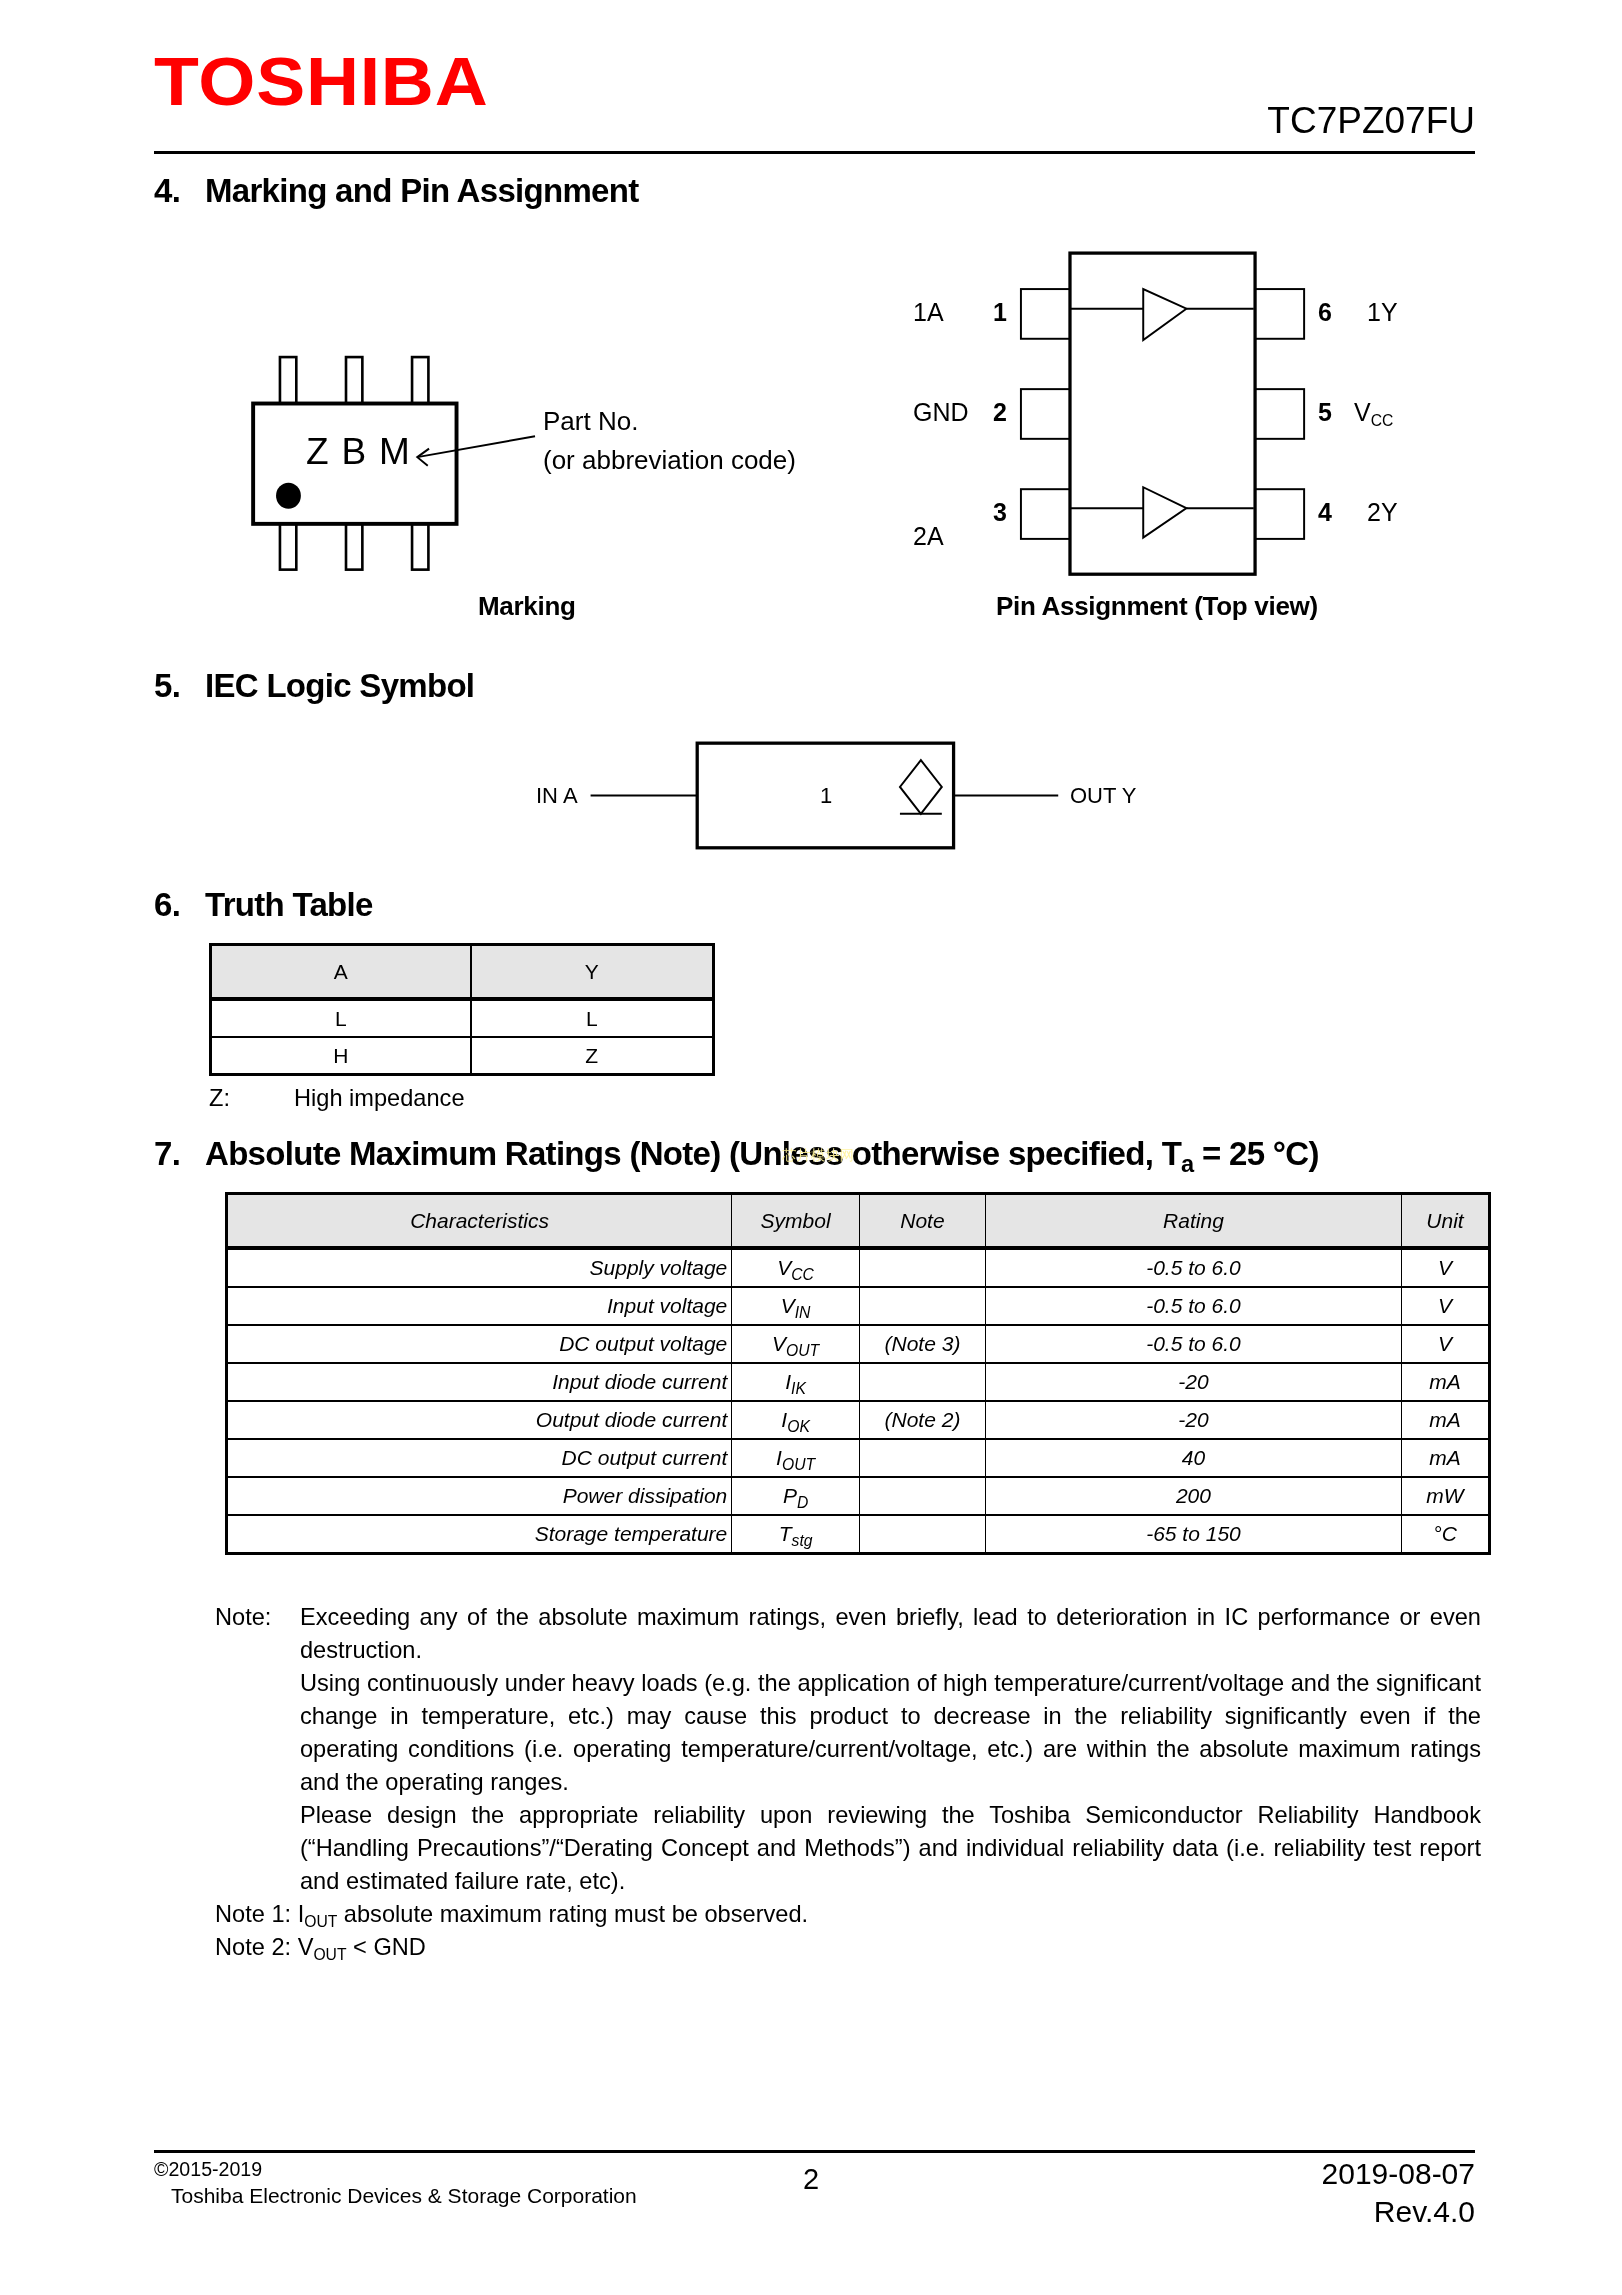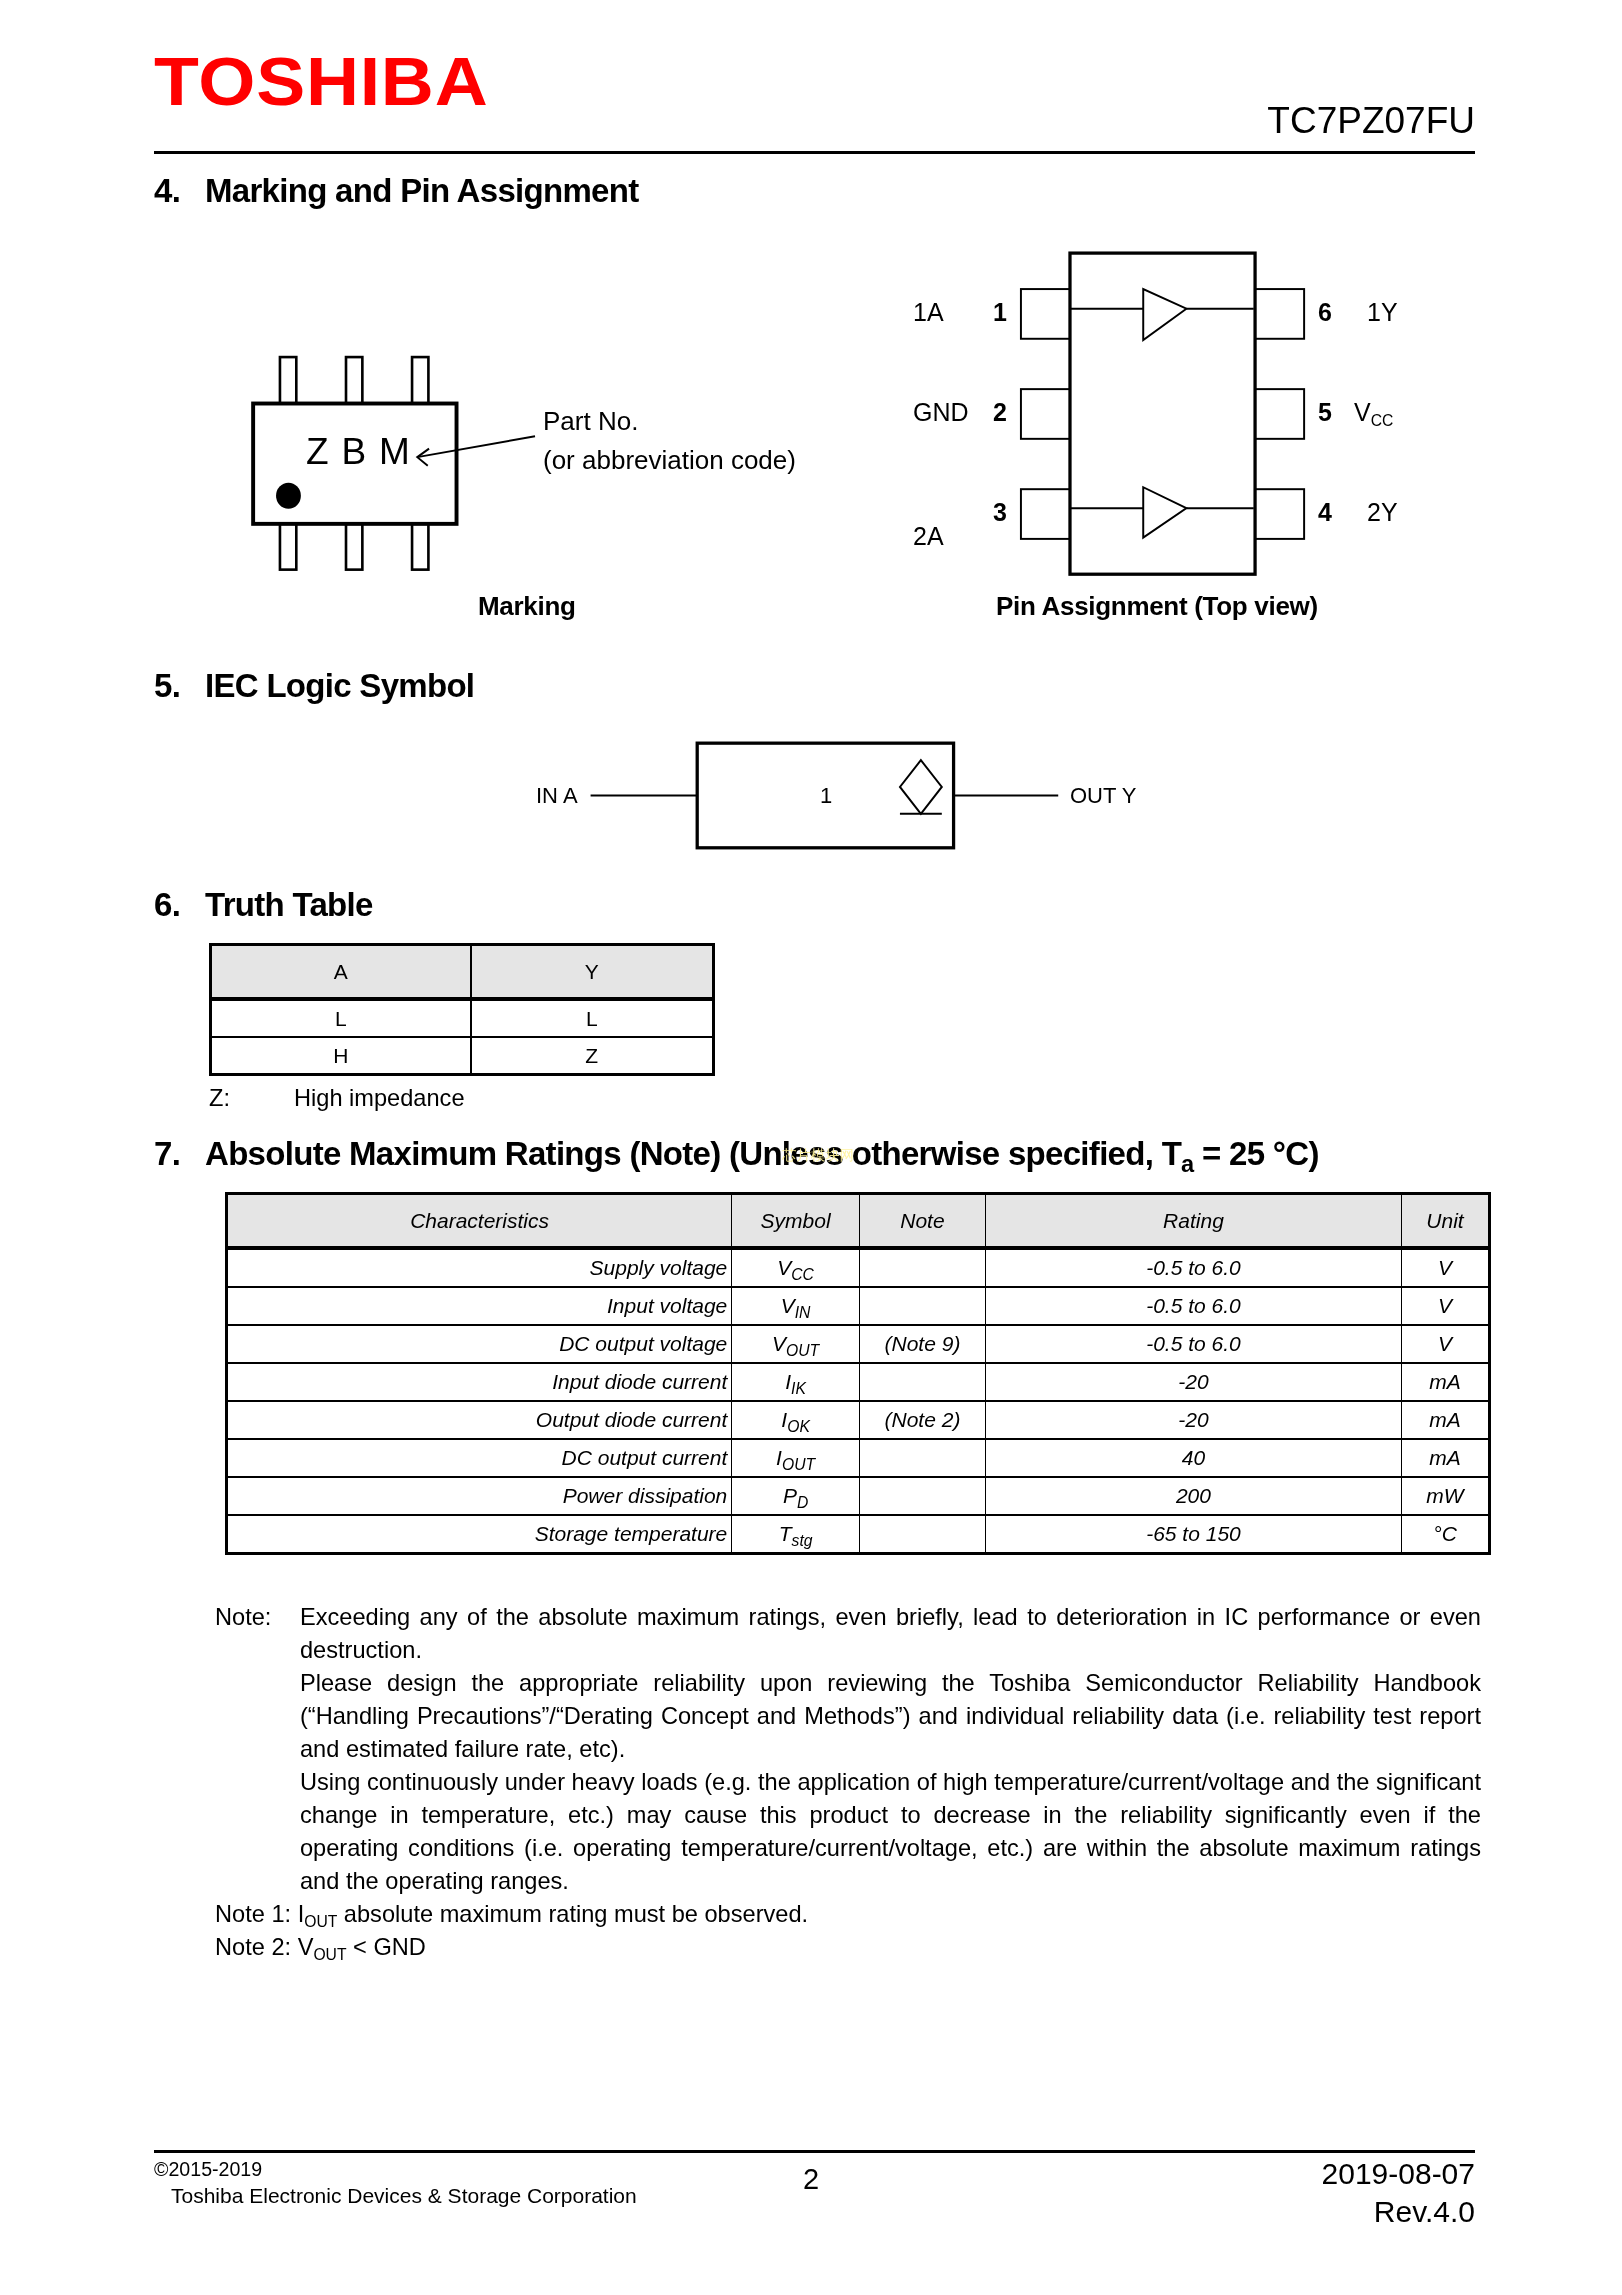--- a/index.html
+++ b/index.html
@@ -169,21 +169,21 @@
       <tr>
         <td class="ch"><span>Input voltage</span><sub></sub><span></span></td>
         <td><span>V</span><sub>IN</sub></td>
         <td><span></span></td>
         <td><span>-0.5 to 6.0</span></td>
         <td><span>V</span></td>
       </tr>
       <tr>
         <td class="ch"><span>DC output voltage</span><sub></sub><span></span></td>
         <td><span>V</span><sub>OUT</sub></td>
-        <td><span>(Note 9)</span></td>
+        <td><span>(Note 3)</span></td>
         <td><span>-0.5 to 6.0</span></td>
         <td><span>V</span></td>
       </tr>
       <tr>
         <td class="ch"><span>Input diode current</span><sub></sub><span></span></td>
         <td><span>I</span><sub>IK</sub></td>
         <td><span></span></td>
         <td><span>-20</span></td>
         <td><span>mA</span></td>
       </tr>
@@ -216,22 +216,22 @@
         <td><span>°C</span></td>
       </tr>
     </tbody>
 </table>
 
 <div class="abs notes">
   <div class="note-row">
     <div class="note-label">Note:</div>
     <div class="note-body">
       <p>Exceeding any of the absolute maximum ratings, even briefly, lead to deterioration in IC performance or even destruction.</p>
+      <p>Using continuously under heavy loads (e.g. the application of high temperature/current/voltage and the significant change in temperature, etc.) may cause this product to decrease in the reliability significantly even if the operating conditions (i.e. operating temperature/current/voltage, etc.) are within the absolute maximum ratings and the operating ranges.</p>
       <p>Please design the appropriate reliability upon reviewing the Toshiba Semiconductor Reliability Handbook (“Handling Precautions”/“Derating Concept and Methods”) and individual reliability data (i.e. reliability test report and estimated failure rate, etc).</p>
-      <p>Using continuously under heavy loads (e.g. the application of high temperature/current/voltage and the significant change in temperature, etc.) may cause this product to decrease in the reliability significantly even if the operating conditions (i.e. operating temperature/current/voltage, etc.) are within the absolute maximum ratings and the operating ranges.</p>
     </div>
   </div>
   <div>
     <span>Note 1: </span><span>I</span><sub>OUT</sub><span> absolute maximum rating must be observed.</span>
   </div>
   <div>
     <span>Note 2: </span><span>V</span><sub>OUT</sub><span> &lt; GND</span>
   </div>
 </div>
 

